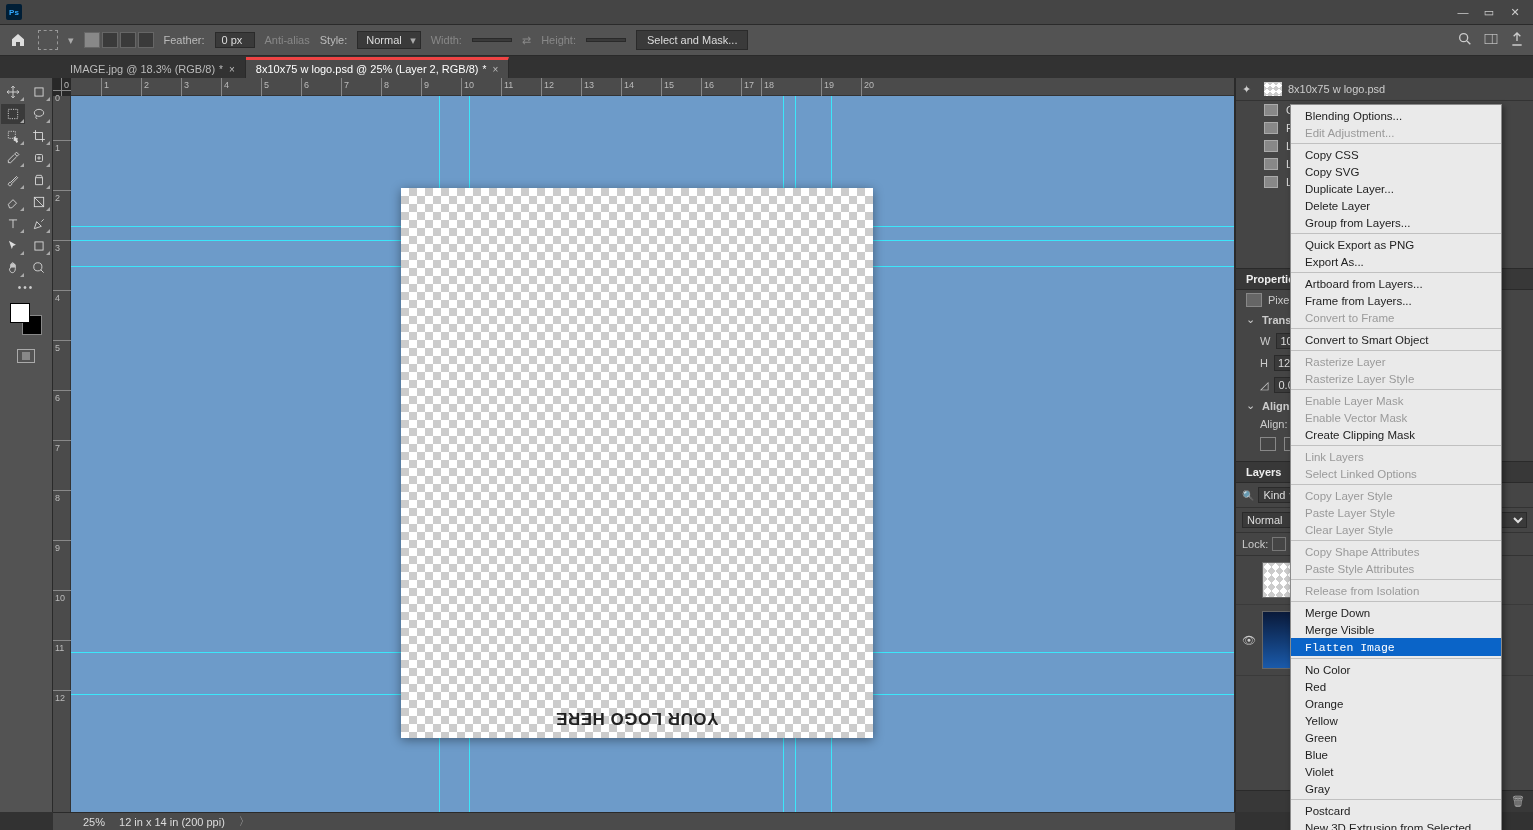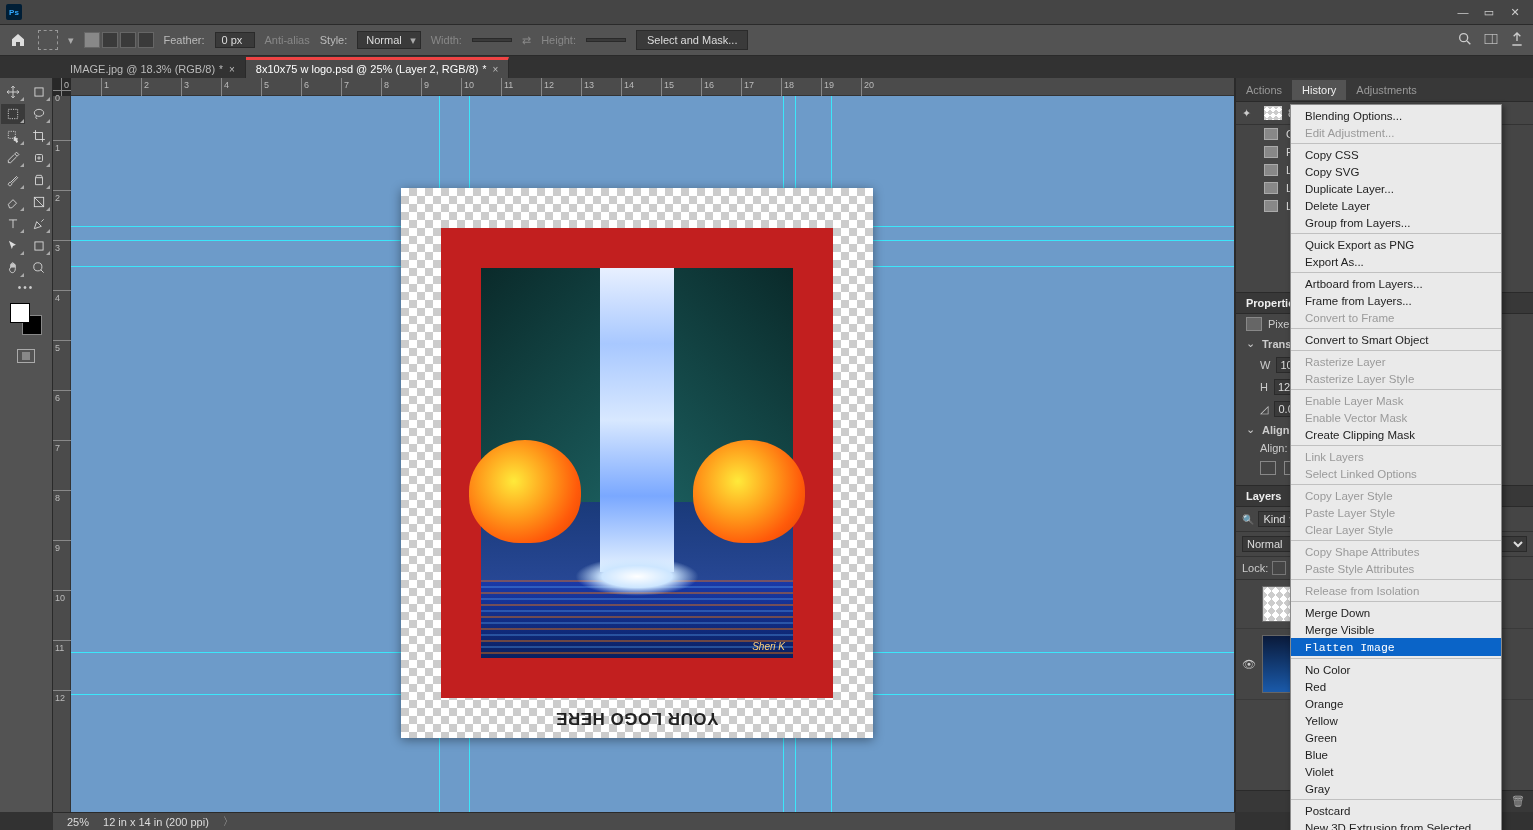--- a/index.html
+++ b/index.html
@@ -106,21 +106,21 @@
 .layers-footer span { font-size:11px;}
 
 
 .context-menu { position:absolute; left:1290px; top:104px; width:212px; background:#eaeaea; border:1px solid #8a8a8a; box-shadow:2px 2px 6px rgba(0,0,0,0.4); z-index:50; font-size:11.5px; color:#222; padding:2px 0;}
 .context-menu .citem { padding:2.5px 14px; }
 .context-menu .citem.disabled { color:#9a9a9a; }
 .context-menu .citem.hl { background:#0a64c8; color:#fff;font-family:Liberation Mono, monospace; }
 .context-menu .sep { height:1px; background:#c0c0c0; margin:2px 0;}
 
 
-.statusbar { position:absolute; left:53px; right:298px; bottom:0; height:18px; background:#4b4b4b; border-top:1px solid #2a2a2a; display:flex; align-items:center; gap:14px; padding:0 14px; color:#ddd; font-size:11px;}
+.statusbar { position:absolute; left:53px; right:298px; bottom:0; height:18px; background:#4b4b4b; border-top:1px solid #2a2a2a; display:flex; align-items:center; gap:14px; padding:0 30px; color:#ddd; font-size:11px;}
 .statusbar .chev { color:#aaa; }
 .disabled-text { color:#888; }
 </style>
 </head>
 <body>
 
 <div class="menubar">
   <div class="ps-icon">Ps</div>
   <div class="spacer"></div>
   <div class="win-controls">
@@ -323,21 +323,21 @@
         <div class="tick" style="left: 310px;">8</div>
         <div class="tick" style="left: 350px;">9</div>
         <div class="tick" style="left: 390px;">10</div>
         <div class="tick" style="left: 430px;">11</div>
         <div class="tick" style="left: 470px;">12</div>
         <div class="tick" style="left: 510px;">13</div>
         <div class="tick" style="left: 550px;">14</div>
         <div class="tick" style="left: 590px;">15</div>
         <div class="tick" style="left: 630px;">16</div>
         <div class="tick" style="left: 670px;">17</div>
-        <div class="tick" style="left: 710px;">18</div>
+        <div class="tick" style="left: 690px;">18</div>
         <div class="tick" style="left: 750px;">19</div>
         <div class="tick" style="left: 790px;">20</div>
       </div>
     <div class="ruler-v" id="ruler-v">
         <div class="tick" style="top: -6px;">0</div>
         <div class="tick" style="top: 44px;">1</div>
         <div class="tick" style="top: 94px;">2</div>
         <div class="tick" style="top: 144px;">3</div>
         <div class="tick" style="top: 194px;">4</div>
         <div class="tick" style="top: 244px;">5</div>
@@ -357,50 +357,27 @@
       <div class="guide-v" style="left:724px"></div>
       <div class="guide-v" style="left:760px"></div>
       <div class="guide-h" style="top:130px"></div>
       <div class="guide-h" style="top:144px"></div>
       <div class="guide-h" style="top:170px"></div>
       <div class="guide-h" style="top:556px"></div>
       <div class="guide-h" style="top:598px"></div>
 
       <div class="docframe">
         <div class="checker"></div>
-        <div class="redmat">
-          <div class="painting">
-            <div class="rock-l"></div>
-              <div class="rock-r"></div>
-            <div class="waterfall"></div>
-            <div class="water">
-                <div class="refl"></div>
-              </div>
-            <div class="splash"></div>
-            <div class="tree-l">
-                <div class="foliage"></div>
-              </div>
-            <div class="tree-r">
-                <div class="foliage"></div>
-              </div>
-            <div class="sig">Sheri K</div>
-          </div>
-        </div>
         <div class="logo-text">YOUR LOGO HERE</div>
       </div>
     </div>
   </div>
 
   <div class="panels">
 
-    <div class="panel-tabstrip" id="ptabs-top">
-        <div class="ptab">Actions</div>
-        <div class="ptab active">History</div>
-        <div class="ptab">Adjustments</div>
-      </div>
     <div class="panel-body" style="height:190px;">
       <div class="hist-head">
         <span style="width:16px">✦</span>
         <span class="thumb"></span>
         <span>8x10x75 w logo.psd</span>
       </div>
       <div id="hist-list">
           <div class="hist-row">
             <span class="hicon"></span>
             <span>Open</span>

